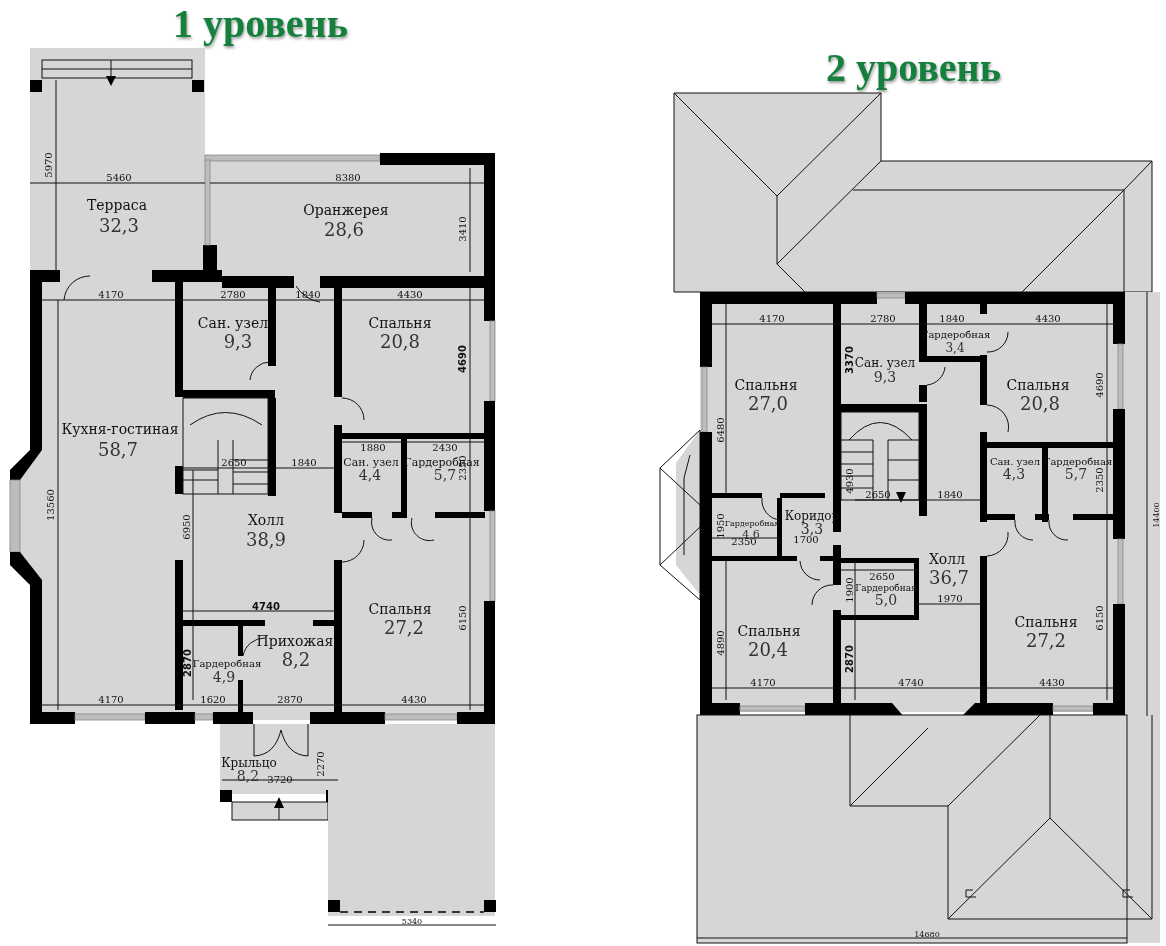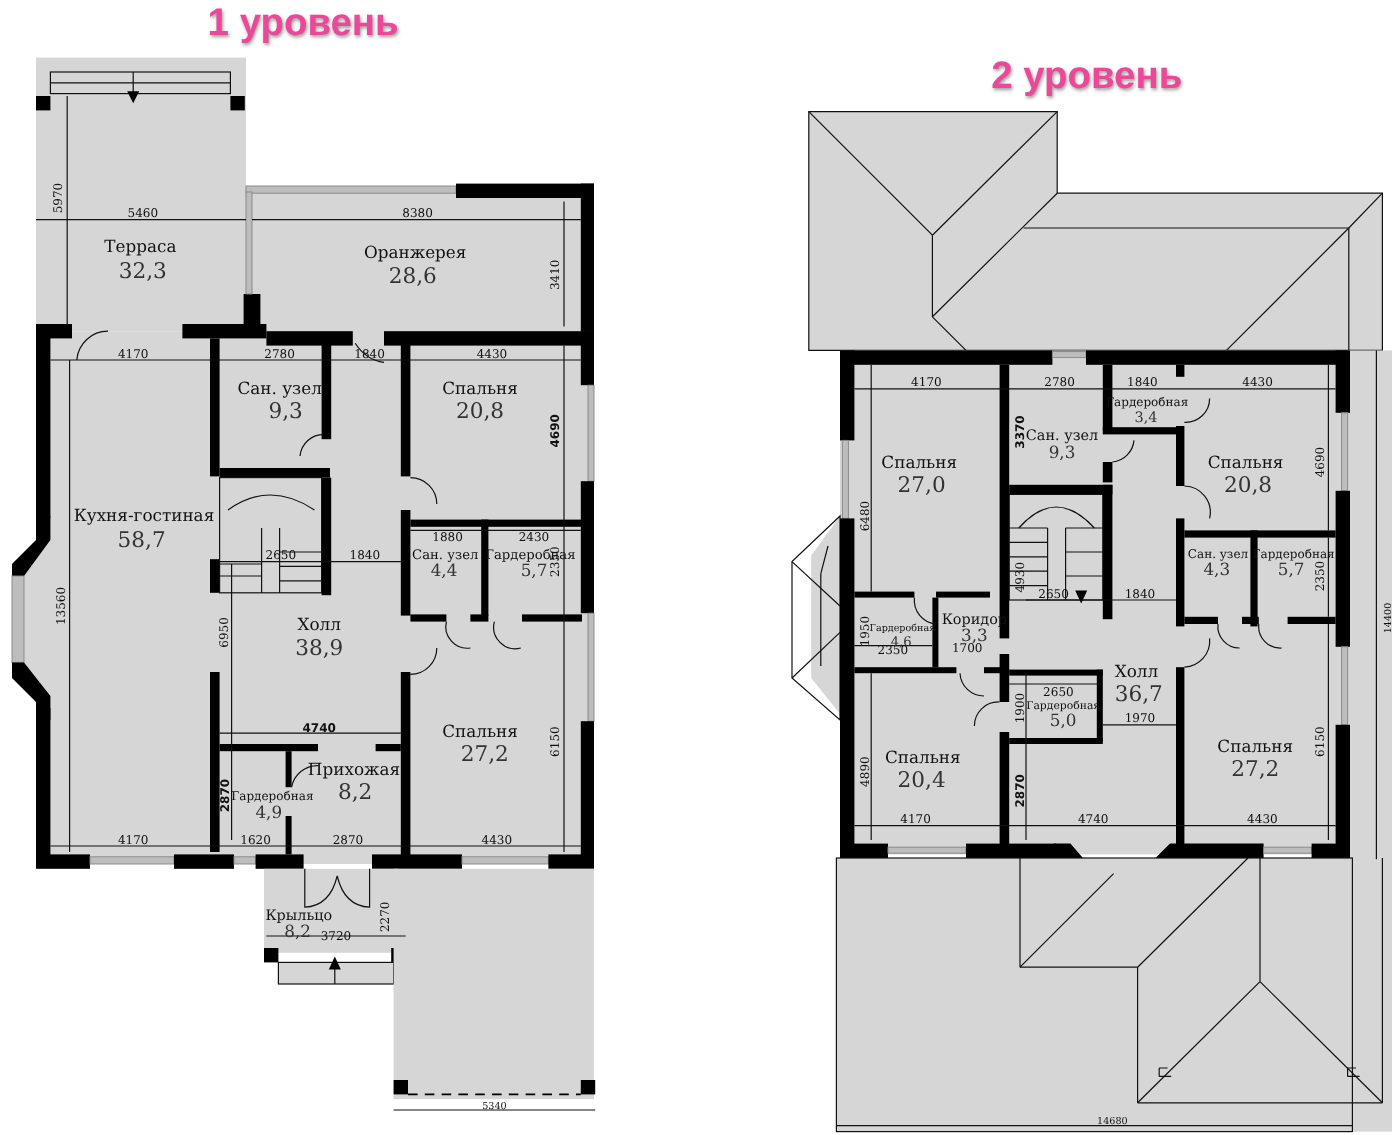--- a/index.html
+++ b/index.html
@@ -1,17 +1,17 @@
 <!DOCTYPE html>
 <html><head>
 <meta charset="utf-8">
 <style>
   html,body{margin:0;padding:0;background:#fff;}
   body{width:1166px;height:946px;position:relative;overflow:hidden;font-family:"DejaVu Serif",serif;}
-  .title{position:absolute;font-family:Liberation Sans, sans-serif;font-weight:bold;font-size:32px;color:#ec4899;text-shadow:1px 2px 3px #999;}
+  .title{position:absolute;font-family:Liberation Serif, serif;font-weight:bold;font-size:40px;color:#15803d;text-shadow:1px 2px 3px #999;}
   svg{position:absolute;left:0;top:0;}
   .room-name{font-family:"DejaVu Serif",serif;font-size:14px;fill:#111;text-anchor:middle;}
   .room-name-sm{font-family:"DejaVu Serif",serif;font-size:10px;fill:#111;text-anchor:middle;}
   .room-area{font-family:"DejaVu Serif",serif;font-size:18px;fill:#333;text-anchor:middle;}
   .room-area-sm{font-family:"DejaVu Serif",serif;font-size:14px;fill:#333;text-anchor:middle;}
   .dim{font-family:"DejaVu Serif",serif;font-size:10px;fill:#111;text-anchor:middle;}
   .dim-b{font-family:"DejaVu Sans",sans-serif;font-size:10px;font-weight:bold;fill:#111;text-anchor:middle;}
   .fill{fill:#d6d6d6;}
   .wall{fill:#000;}
   .thin{stroke:#111;stroke-width:1;fill:none;}

